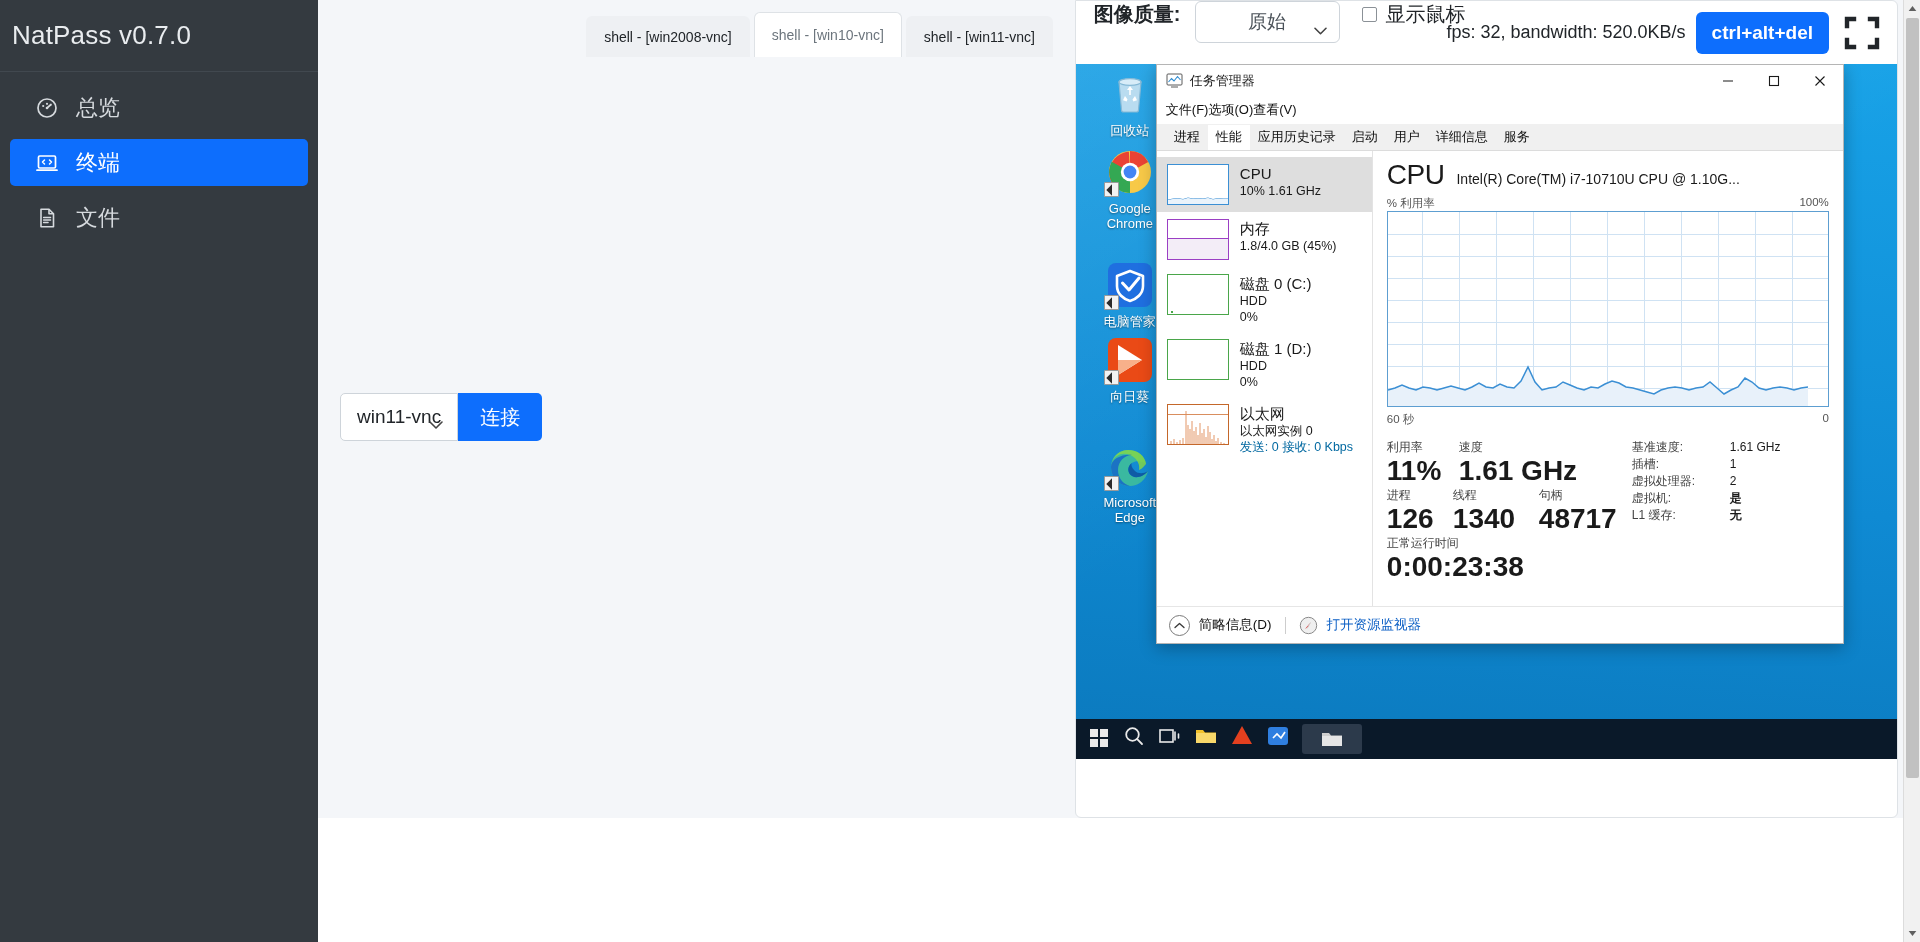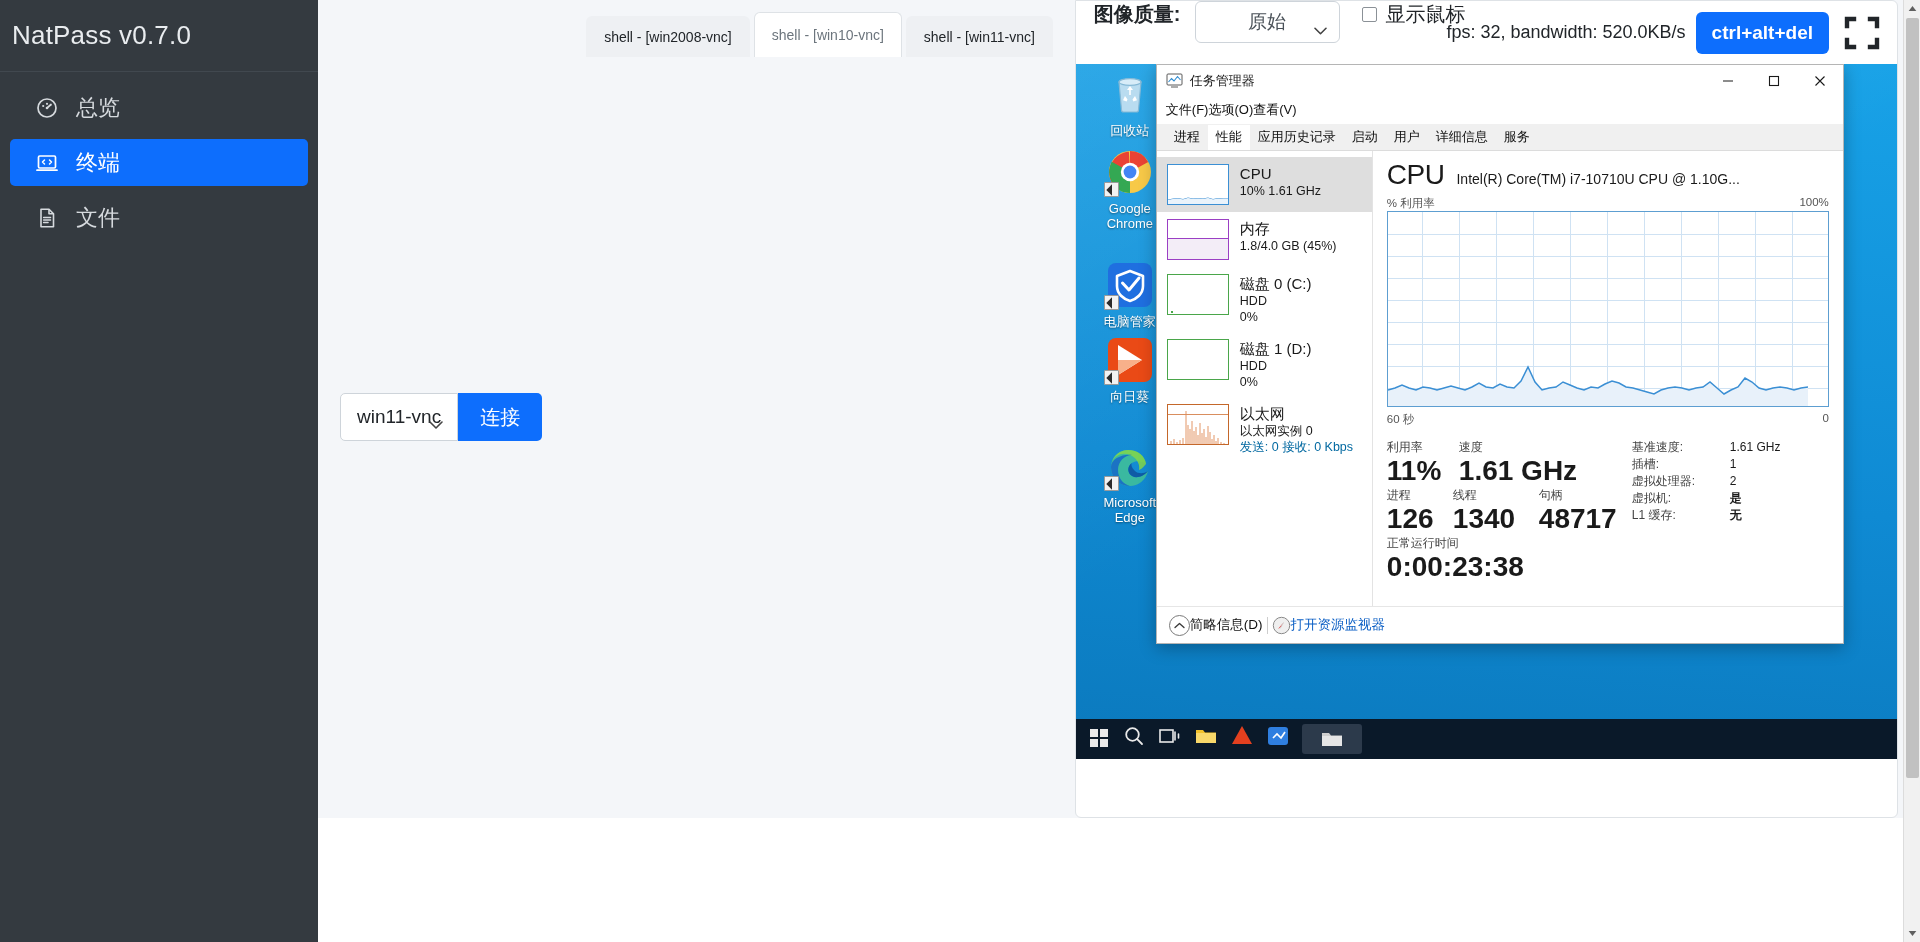--- a/index.html
+++ b/index.html
@@ -320,20 +320,21 @@
   .sr-k { width: 98px; flex: 0 0 98px; }
   .sr-v { color: #1a1a1a; }
   .sr-v.b { font-weight: bold; }
 
   .tm-foot {
     height: 37px; flex: 0 0 37px;
     background: #fff;
     border-top: 1px solid #e6e6e6;
     display: flex; align-items: center;
     padding-left: 12px;
+    gap: 9px;
   }
   .caret-circle {
     width: 21px; height: 21px; border-radius: 50%;
     border: 1px solid #7a7a7a;
     display: flex; align-items: center; justify-content: center;
   }
   .foot-txt { font-size: 13.5px; color: #111; cursor: pointer; }
   .foot-div { width: 1px; height: 17px; background: #cdcdcd; margin: 0 4px; }
   .foot-link { font-size: 13.5px; color: #0a5ec4; cursor: pointer; }
   .rm-ico { width: 19px; height: 19px; position: relative; }

